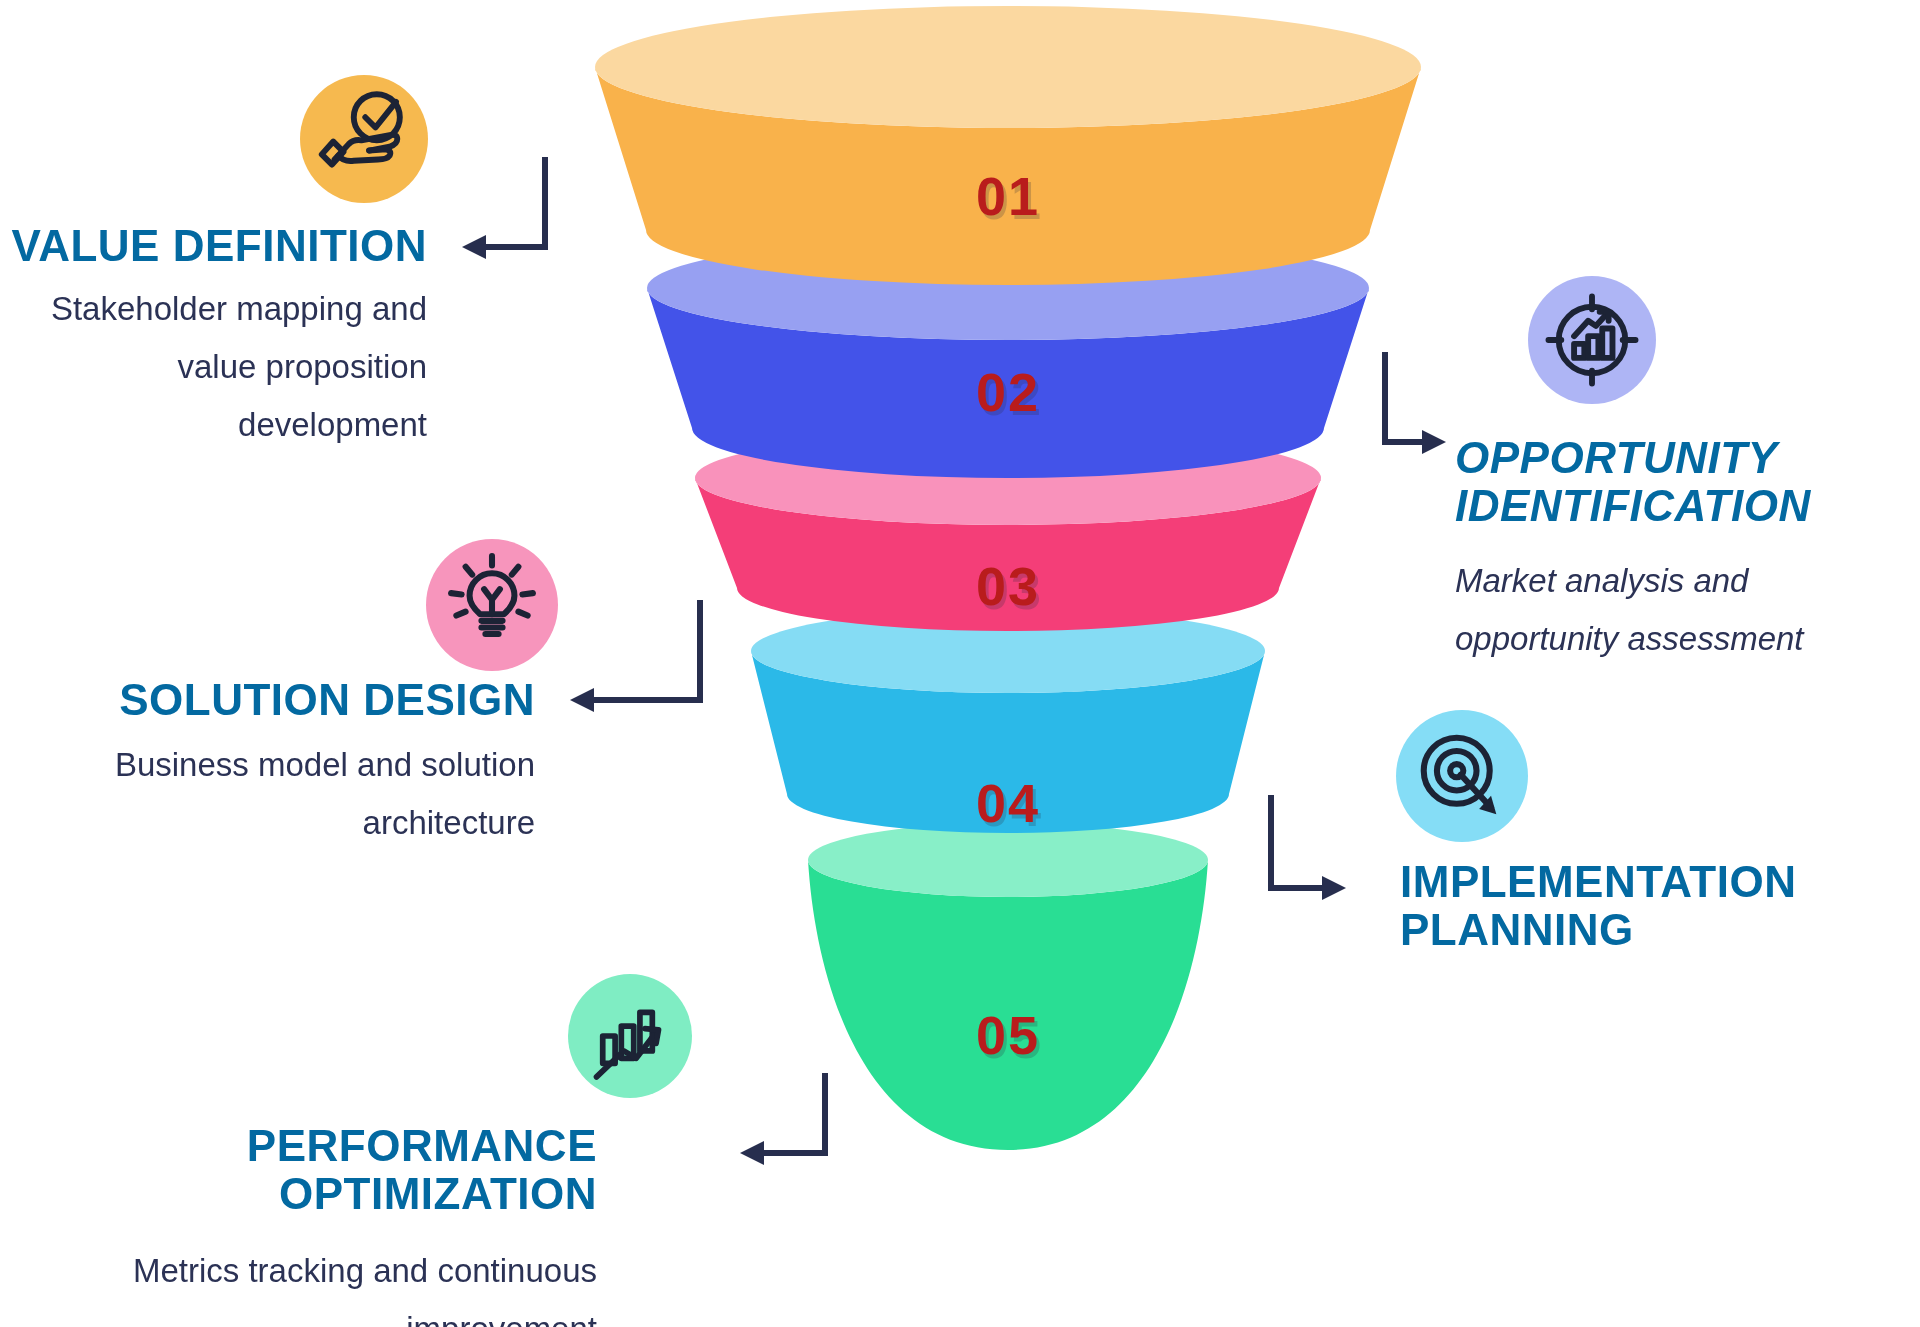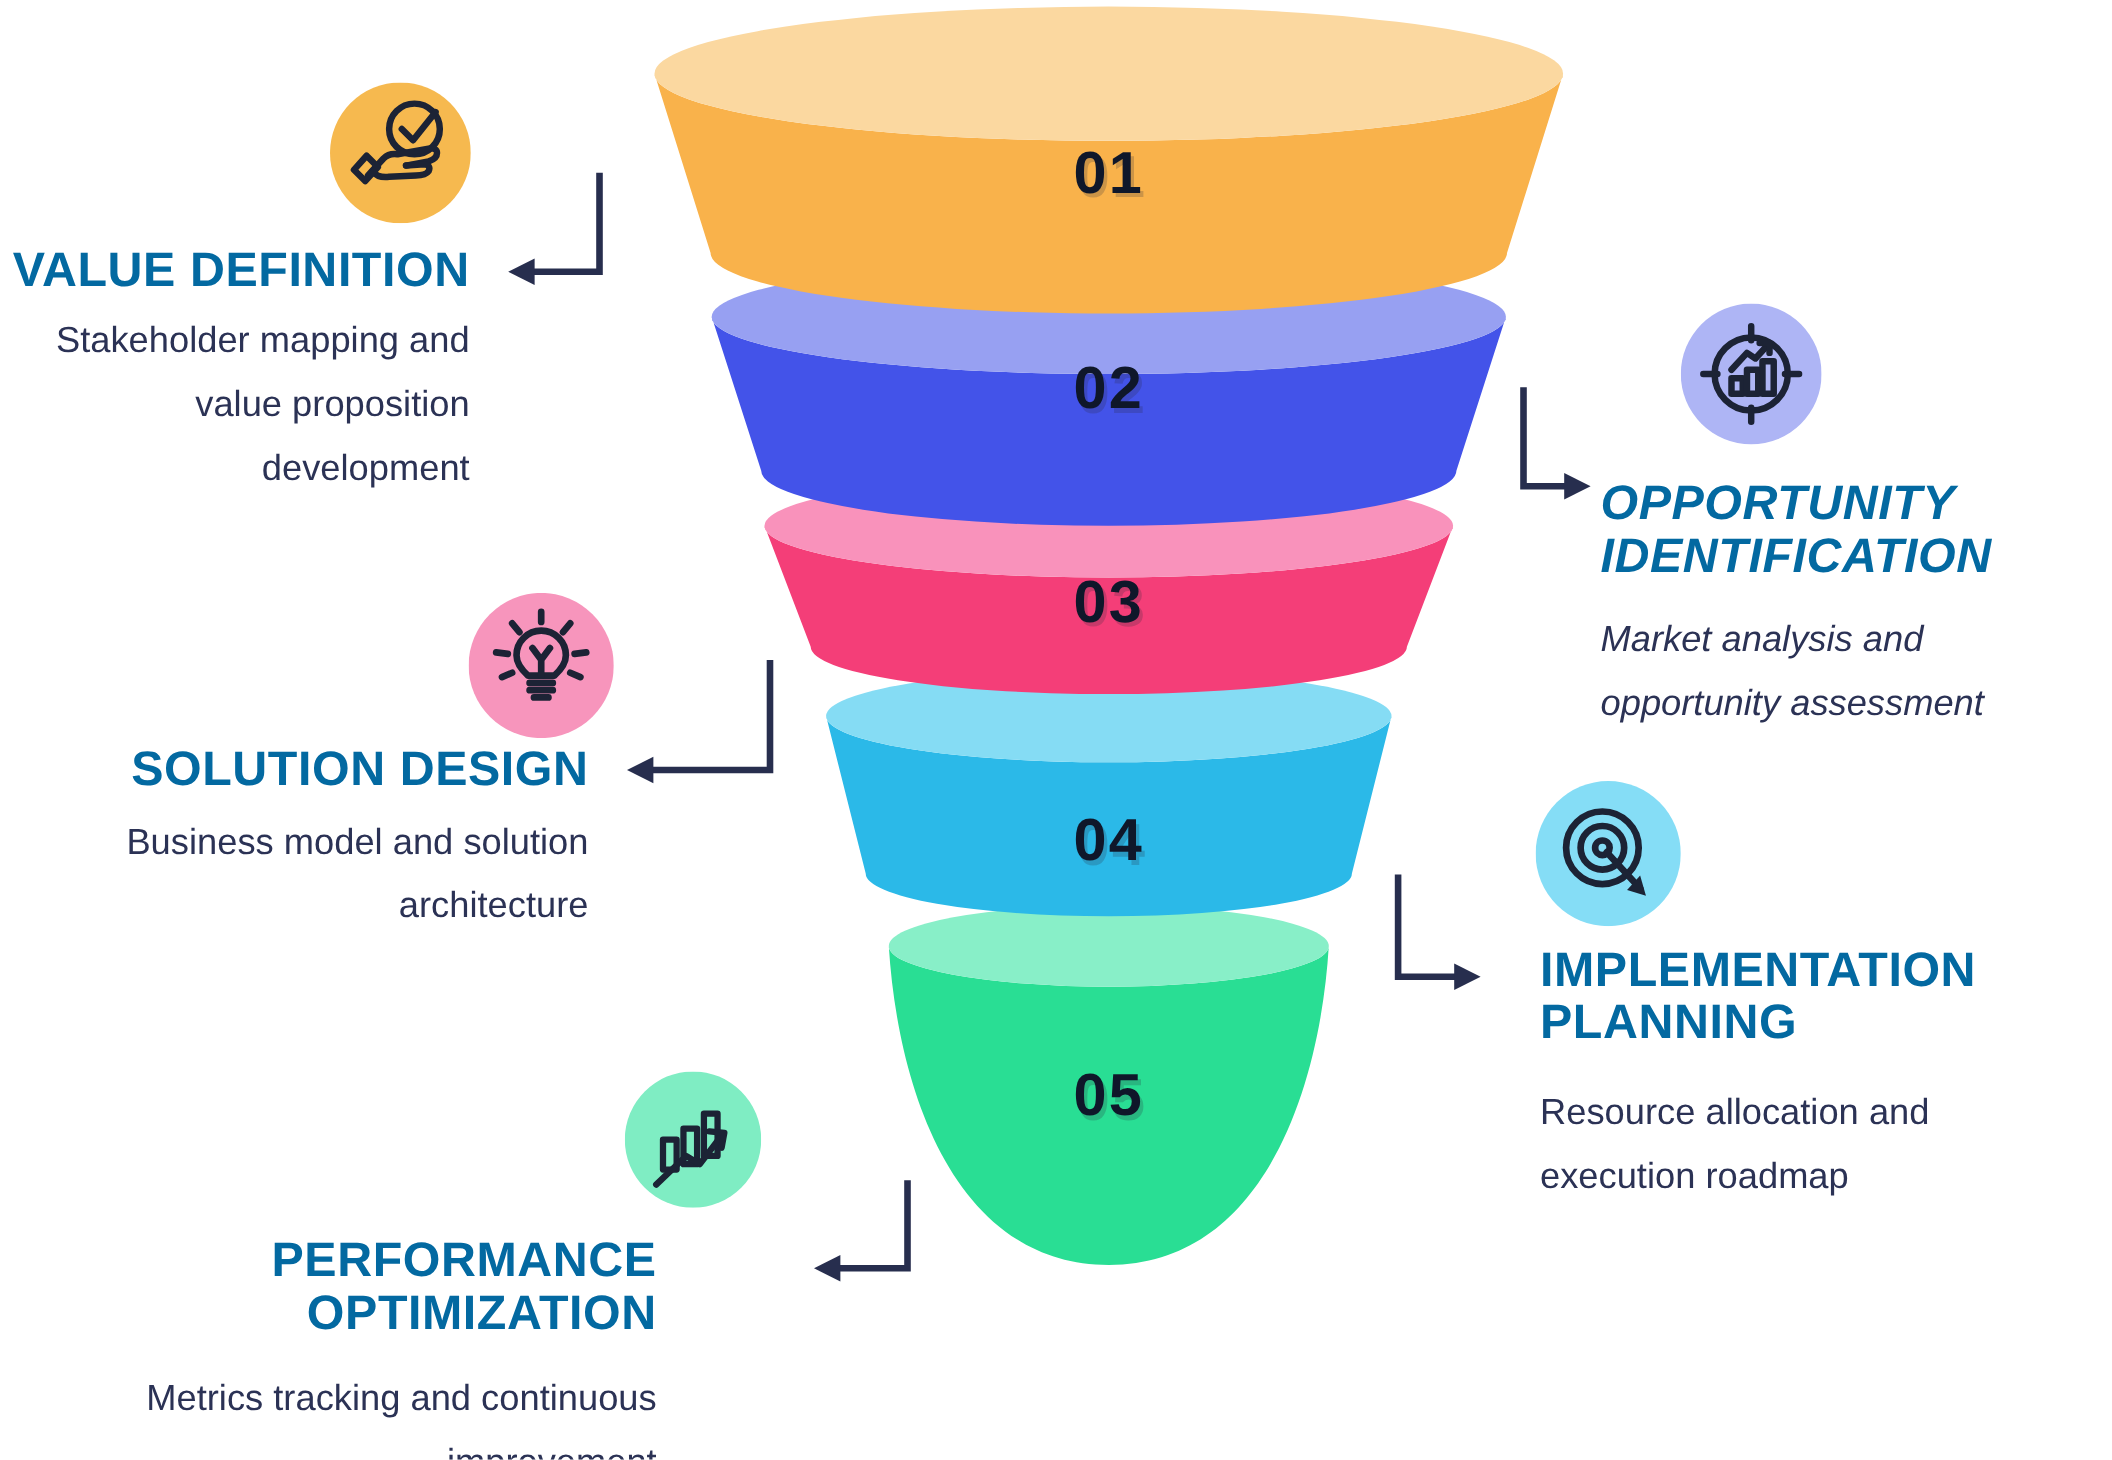--- a/index.html
+++ b/index.html
@@ -11,23 +11,24 @@
     font-family:"Liberation Sans", sans-serif;
   }
   .layer{position:absolute;left:0;top:0;width:1920px;height:1327px;}
   
   .stage-number{
     position:absolute;
     width:220px;
     text-align:center;
     font-size:54px;
     font-weight:800;
-    color:#0f172a;
+    color:#b91c1c;
     letter-spacing:2px;
     text-shadow:3px 4px 0 rgba(40,40,60,0.22);
+    margin-top:39px;
   }
   
   .connector-svg polyline{fill:none;stroke:#272E4E;stroke-width:6;}
   .connector-svg polygon{fill:#272E4E;stroke:none;}
   
   .icon-badge{position:absolute;}
   .icon-badge .glyph{stroke:#1C2335;stroke-width:4.6;fill:none;stroke-linecap:round;stroke-linejoin:round;}
   .icon-badge .glyph .solid{fill:#1C2335;stroke:none;}
   
   .label-block{position:absolute;color:#272E4E;}
@@ -190,22 +191,20 @@
 
   <div class="label-block align-right" style="left:75px;top:676px;width:460px;">
     <h2 class="label-title">SOLUTION DESIGN</h2>
     <p class="label-desc m12">Business model and solution
 architecture</p>
   </div>
 
   <div class="label-block align-left" style="left:1400px;top:858px;width:430px;">
     <h2 class="label-title">IMPLEMENTATION
 PLANNING</h2>
-    <p class="label-desc m28">Resource allocation and
-execution roadmap</p>
   </div>
 
   <div class="label-block align-right" style="left:77px;top:1122px;width:520px;">
     <h2 class="label-title">PERFORMANCE
 OPTIMIZATION</h2>
     <p class="label-desc m24">Metrics tracking and continuous
 improvement</p>
   </div>
 
 </div>

